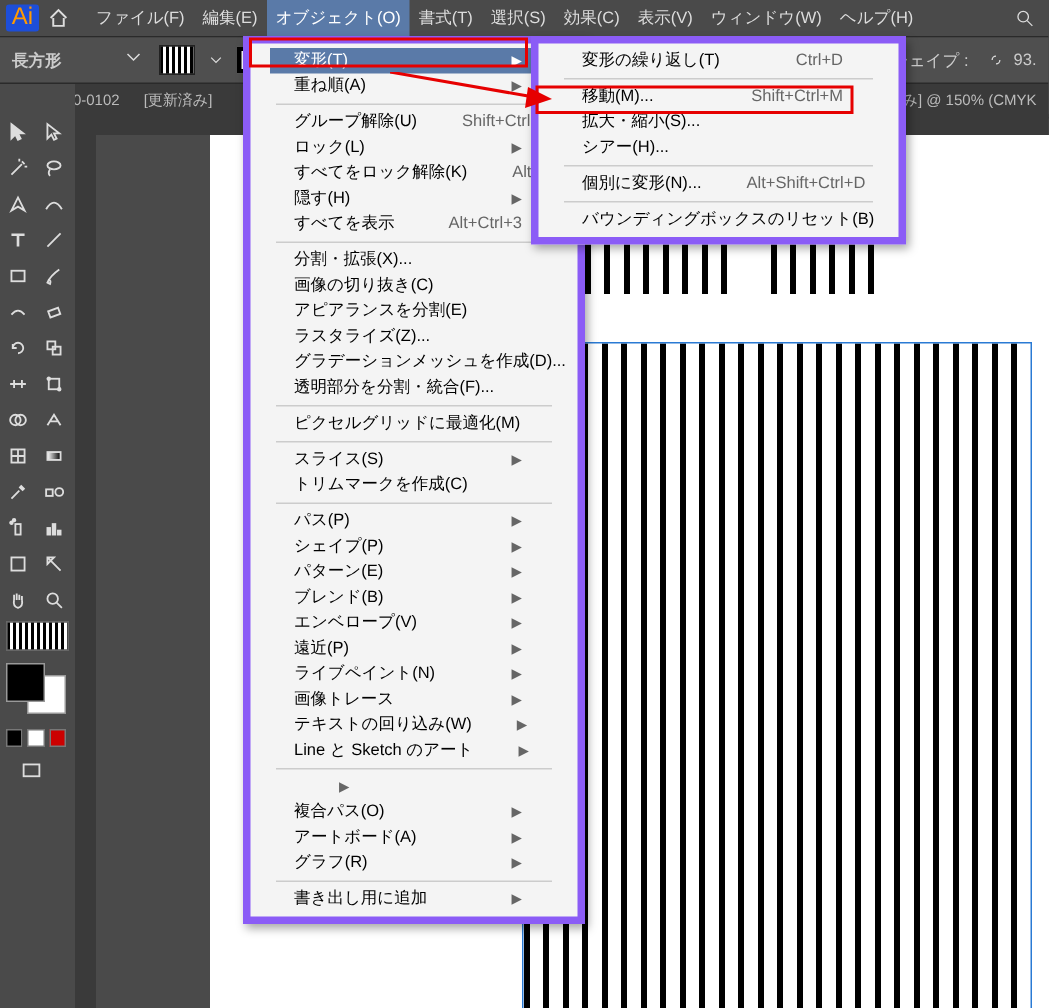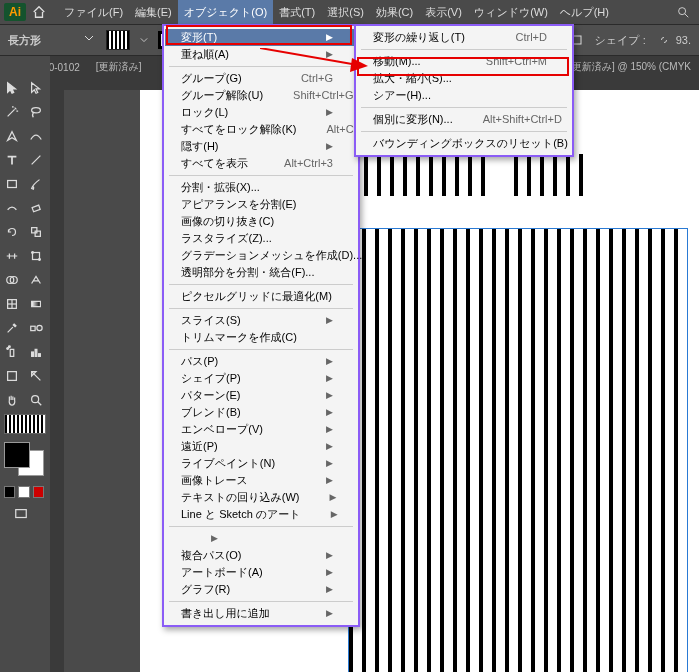--- a/index.html
+++ b/index.html
@@ -1,18 +1,18 @@
 <!DOCTYPE html>
 <html><head>
 <meta charset="utf-8">
 <style>
   html,body{margin:0;padding:0;width:699px;height:672px;overflow:hidden;font-family:"Meiryo","MS PGothic",sans-serif;font-size:11px;background:#4a4a4a;color:#ccc;}
   
   #menubar{height:24px;background:#4a4a4a;display:flex;align-items:center;padding:0 4px;border-bottom:1px solid #2a2a2a;}
-  #ai-logo{width:22px;height:18px;background:#14532d;color:#ff9a00;display:flex;align-items:center;justify-content:center;font-weight:bold;font-size:12px;border-radius:2px;margin-right:4px;}
+  #ai-logo{width:22px;height:18px;background:#1d4ed8;color:#ff9a00;display:flex;align-items:center;justify-content:center;font-weight:normal;font-size:16px;border-radius:2px;margin-right:4px;}
   #home-ic{width:18px;height:18px;margin-right:10px;display:flex;align-items:center;justify-content:center;}
   .mb-item{padding:0 6px;height:24px;line-height:24px;color:#ddd;cursor:default;}
   .mb-item.active{background:#5a7aa8;color:#fff;}
   
   #ctrlbar{height:30px;background:#4f4f4f;border-bottom:1px solid #2a2a2a;display:flex;align-items:center;padding:0 8px;font-size:11px;}
   #shape-label{width:70px;font-weight:bold;}
   .cb-swatch{width:22px;height:18px;border:1px solid #222;margin:0 2px;display:inline-block;}
   .cb-ic{width:20px;height:20px;margin:0 2px;display:flex;align-items:center;justify-content:center;}
   #ctrlbar .right{margin-left:auto;display:flex;align-items:center;}
   
@@ -32,21 +32,21 @@
   #mini-sw{width:40px;margin:4px 4px;display:flex;gap:3px;}
   #mini-sw span{width:10px;height:10px;border:1px solid #777;}
   
   #canvas{position:absolute;left:64px;top:90px;right:0;bottom:0;background:#4a4a4a;}
   #paper{position:absolute;left:76px;top:0;width:560px;height:660px;background:#fff;}
   .stripeset{position:absolute;background:repeating-linear-gradient(90deg,#000 0 4px,transparent 4px 13px);}
   #ss1{left:300px;top:64px;width:130px;height:42px;}
   #ss2{left:450px;top:64px;width:70px;height:42px;}
   #artbox{position:absolute;left:284px;top:138px;width:338px;height:522px;border:1px solid #2a7ad4;background:repeating-linear-gradient(90deg,#000 0 4px,#fff 4px 13px);}
   
-  .menu{position:absolute;background:#f4f4f4;color:#000;border:2px solid #8b5cf6;box-shadow:2px 3px 6px rgba(0,0,0,.35);font-size:11px;padding:3px 1px;}
+  .menu{position:absolute;background:#f4f4f4;color:#000;border:5px solid #8b5cf6;box-shadow:2px 3px 6px rgba(0,0,0,.35);font-size:11px;padding:3px 13px;}
   .menu .mi{height:17px;line-height:17px;padding:0 24px 0 16px;display:flex;justify-content:space-between;align-items:center;white-space:nowrap;}
   .menu .mi .sc{margin-left:30px;color:#666;}
   .menu .mi .arw{margin-left:30px;font-size:9px;color:#666;}
   .menu .sep{height:1px;margin:3px 4px;background:#ccc;}
   .menu .mi.hover{background:#5a7aa8;color:#fff;}
   .menu .mi.hover .sc,.menu .mi.hover .arw{color:#fff;}
   #menu1{left:162px;top:24px;width:192px;}
   #menu2{left:354px;top:24px;width:214px;}
   
   .redbox{position:absolute;border:2px solid #e60000;pointer-events:none;}
@@ -318,24 +318,20 @@
     <div class="mi hover">
       <span>変形(T)</span>
       <span class="arw">▶</span>
     </div>
     <div class="mi">
       <span>重ね順(A)</span>
       <span class="arw">▶</span>
     </div>
     <div class="sep"></div>
     <div class="mi">
-      <span>グループ(G)</span>
-      <span class="sc">Ctrl+G</span>
-    </div>
-    <div class="mi">
       <span>グループ解除(U)</span>
       <span class="sc">Shift+Ctrl+G</span>
     </div>
     <div class="mi">
       <span>ロック(L)</span>
       <span class="arw">▶</span>
     </div>
     <div class="mi">
       <span>すべてをロック解除(K)</span>
       <span class="sc">Alt+Ctrl+2</span>
@@ -346,24 +342,24 @@
     </div>
     <div class="mi">
       <span>すべてを表示</span>
       <span class="sc">Alt+Ctrl+3</span>
     </div>
     <div class="sep"></div>
     <div class="mi">
       <span>分割・拡張(X)...</span>
     </div>
     <div class="mi">
+      <span>画像の切り抜き(C)</span>
+    </div>
+    <div class="mi">
       <span>アピアランスを分割(E)</span>
-    </div>
-    <div class="mi">
-      <span>画像の切り抜き(C)</span>
     </div>
     <div class="mi">
       <span>ラスタライズ(Z)...</span>
     </div>
     <div class="mi">
       <span>グラデーションメッシュを作成(D)...</span>
     </div>
     <div class="mi">
       <span>透明部分を分割・統合(F)...</span>
     </div>

